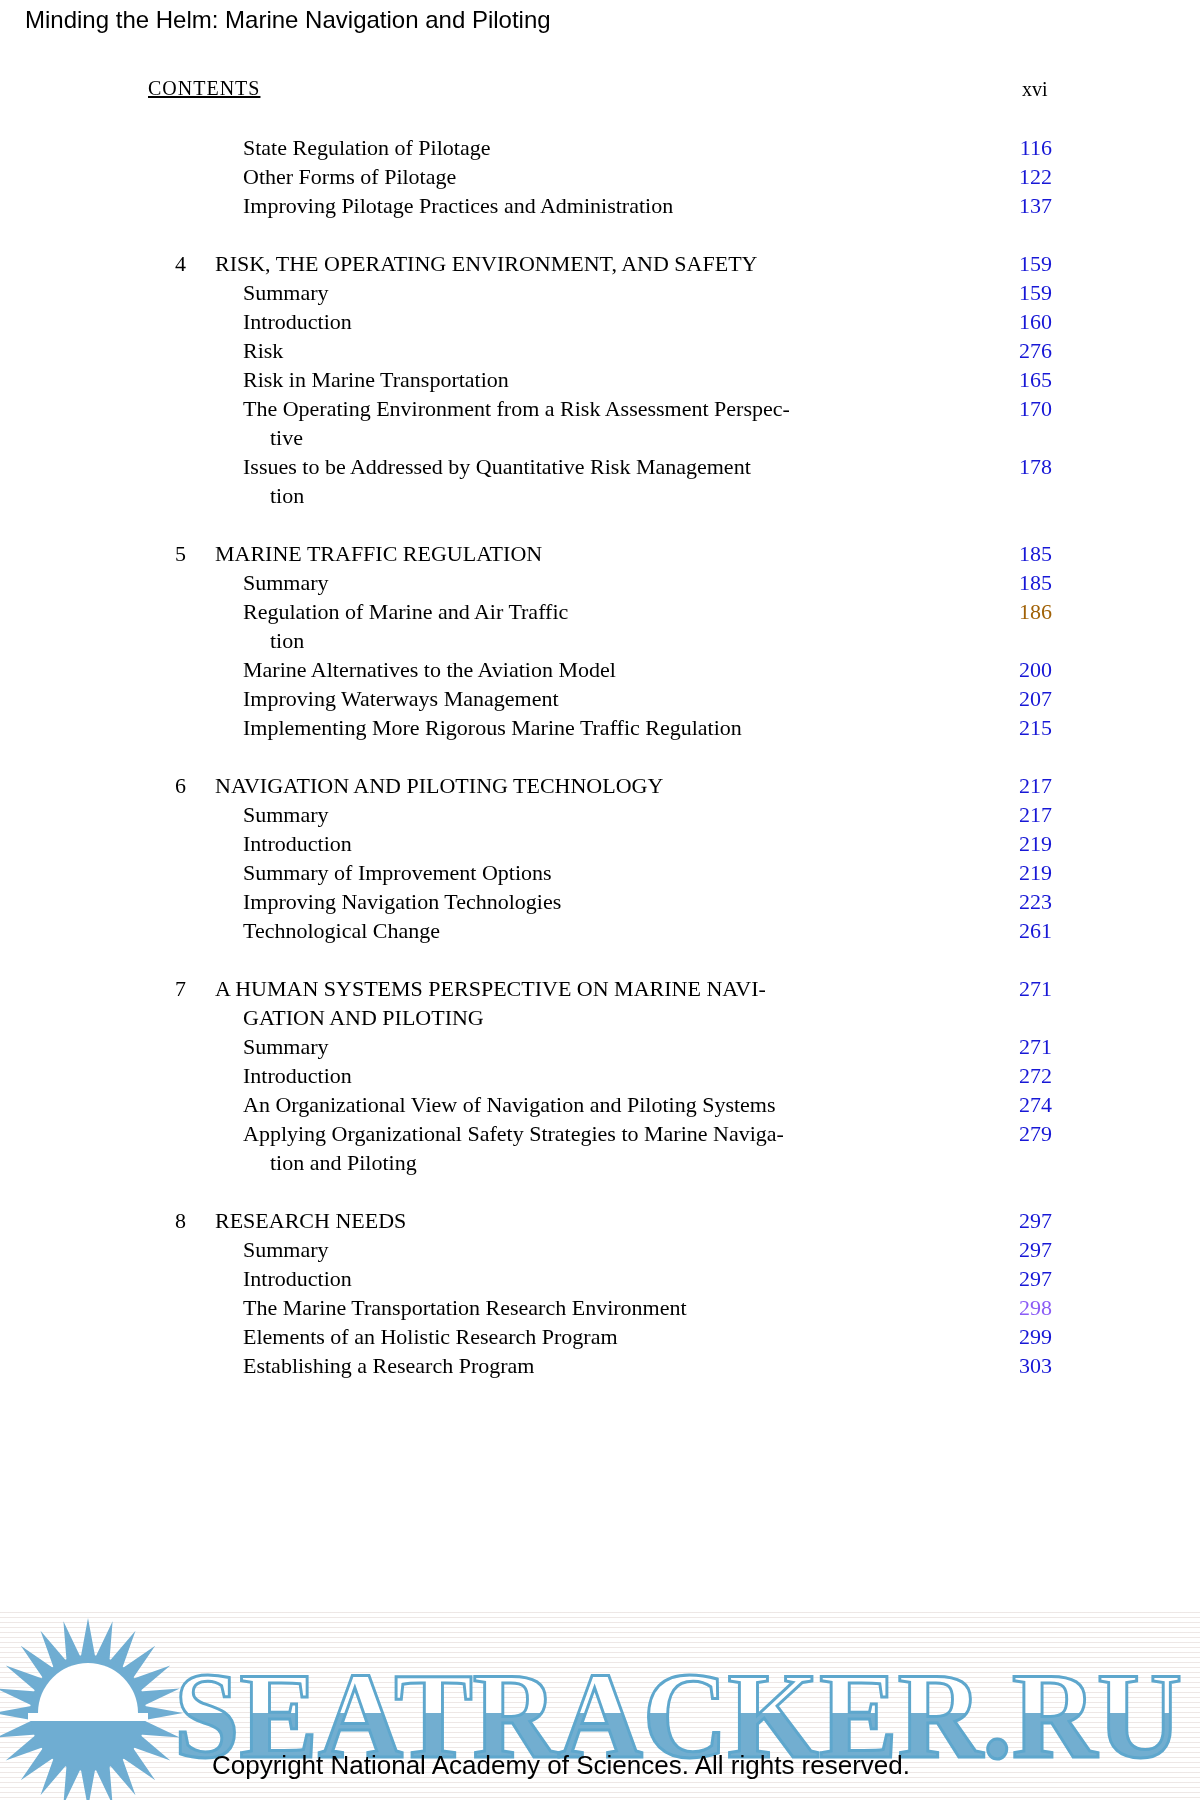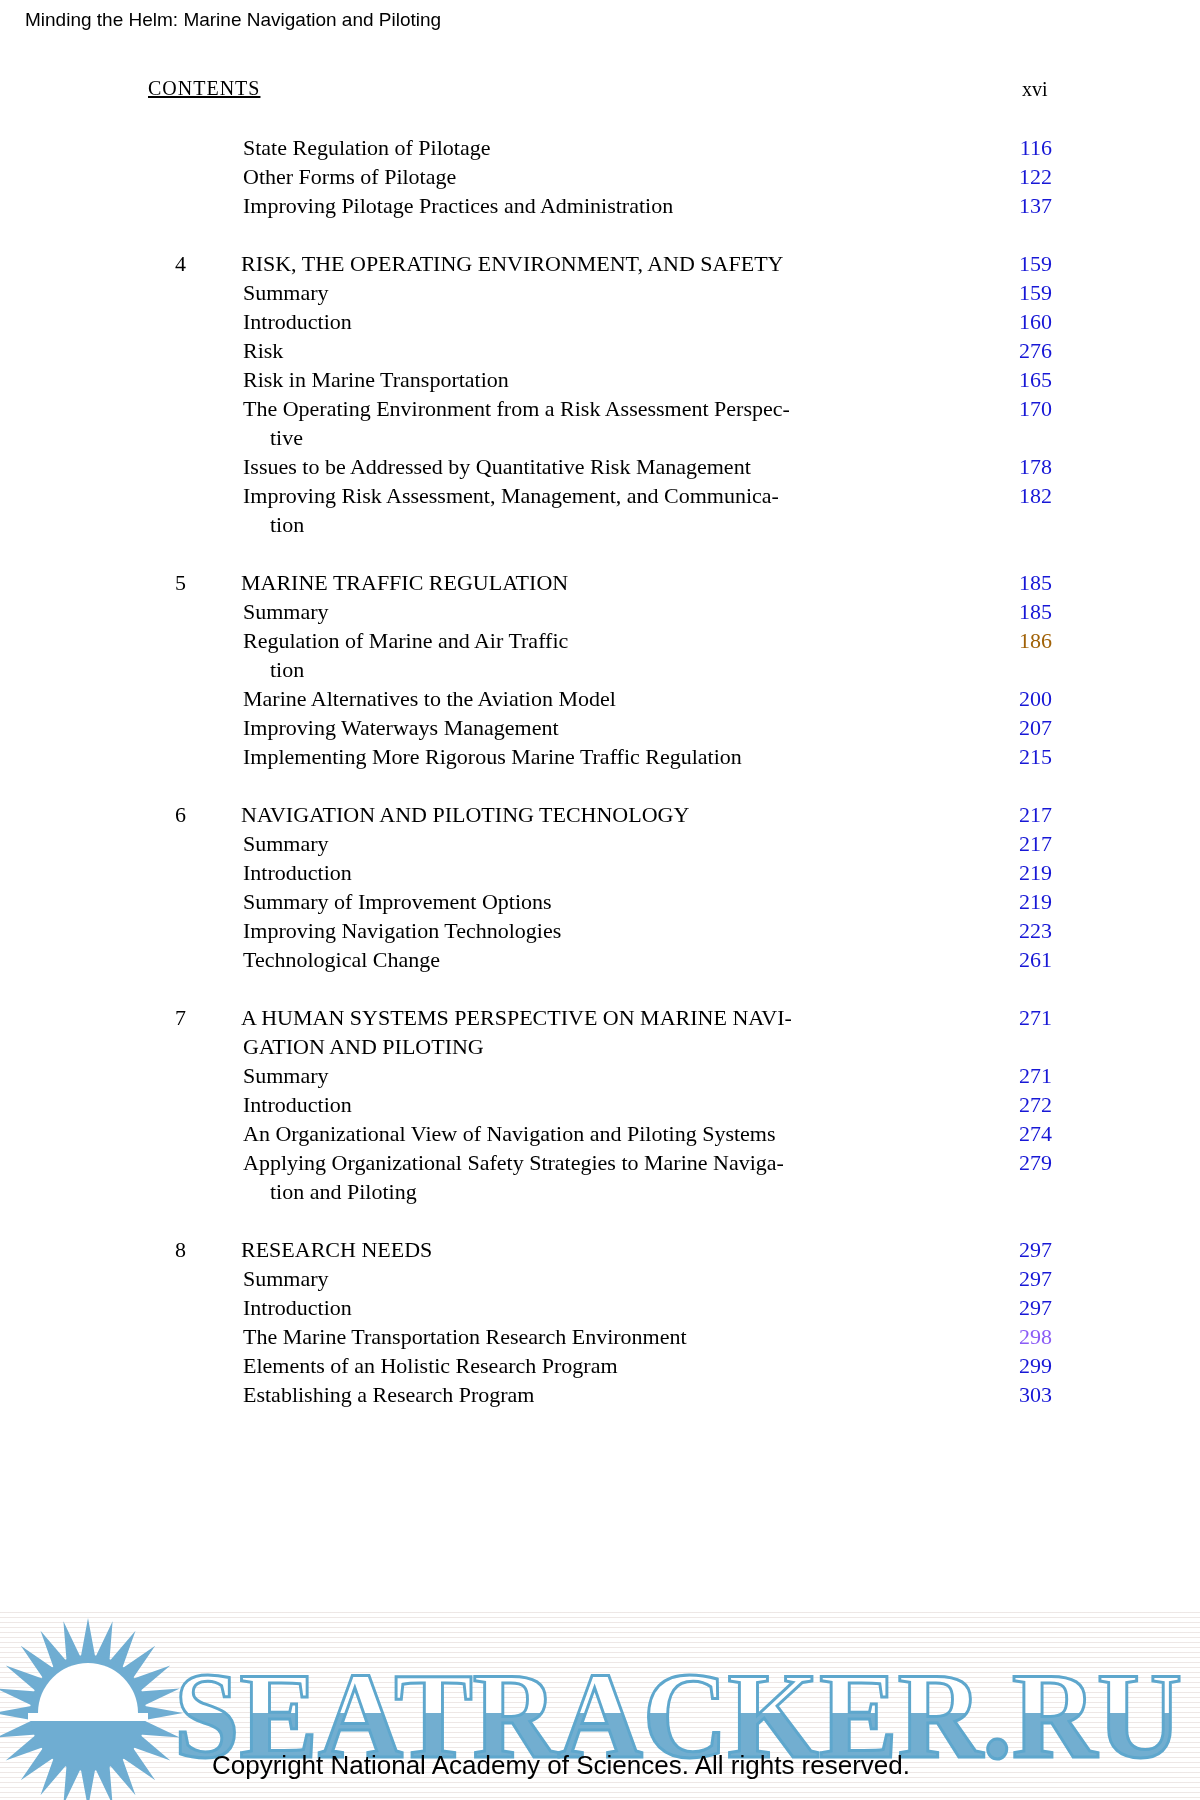--- a/index.html
+++ b/index.html
@@ -7,35 +7,35 @@
     width:1200px;height:1800px;
     background:#ffffff;
     position:relative;
     overflow:hidden;
     font-family:"Liberation Serif", serif;
     color:#000;
   }
   .book-title{
     position:absolute;left:25px;top:8px;
     font-family:"Liberation Sans", sans-serif;
-    font-size:19px;line-height:24px;color:#000;
+    font-size:24px;line-height:24px;color:#000;
   }
   .contents-label{
     position:absolute;left:148px;top:77px;
     font-size:20px;letter-spacing:1px;text-decoration:underline;
   }
   .folio{
     position:absolute;left:1022px;top:78px;
     font-size:20px;
   }
   .toc{
     position:absolute;left:175px;top:133px;width:877px;
     font-size:22px;line-height:29px;
   }
-  .toc .row{display:flex;align-items:baseline;gap:26px;}
+  .toc .row{display:flex;align-items:baseline;}
   .toc .row .num{width:40px;flex:0 0 40px;}
   .toc .row.sub{padding-left:68px;}
   .toc .row .lbl{flex:0 1 auto;padding-right:12px;}
   .toc .row .pg{margin-left:auto;text-align:right;min-width:44px;}
   .toc .row.cont-sub{padding-left:95px;}
   .toc .row.cont-chapter{padding-left:68px;}
   .toc .gap{height:29px;}
   .stripes{
     position:absolute;left:0;top:1612px;width:1200px;height:188px;
     background:
@@ -97,24 +97,20 @@
       <span class="lbl">The Operating Environment from a Risk Assessment Perspec-</span>
       <span class="pg" style="color: rgb(23, 23, 214);">170</span>
     </div>
     <div class="row cont-sub">
       <span class="lbl">tive</span>
     </div>
     <div class="row sub">
       <span class="lbl">Issues to be Addressed by Quantitative Risk Management</span>
       <span class="pg" style="color: rgb(23, 23, 214);">178</span>
     </div>
-    <div class="row sub">
-      <span class="lbl">Improving Risk Assessment, Management, and Communica-</span>
-      <span class="pg" style="color: rgb(23, 23, 214);">182</span>
-    </div>
     <div class="row cont-sub">
       <span class="lbl">tion</span>
     </div>
     <div class="gap"></div>
     <div class="row chapter">
       <span class="num">5</span>
       <span class="lbl">MARINE TRAFFIC REGULATION</span>
       <span class="pg" style="color: rgb(23, 23, 214);">185</span>
     </div>
     <div class="row sub">

